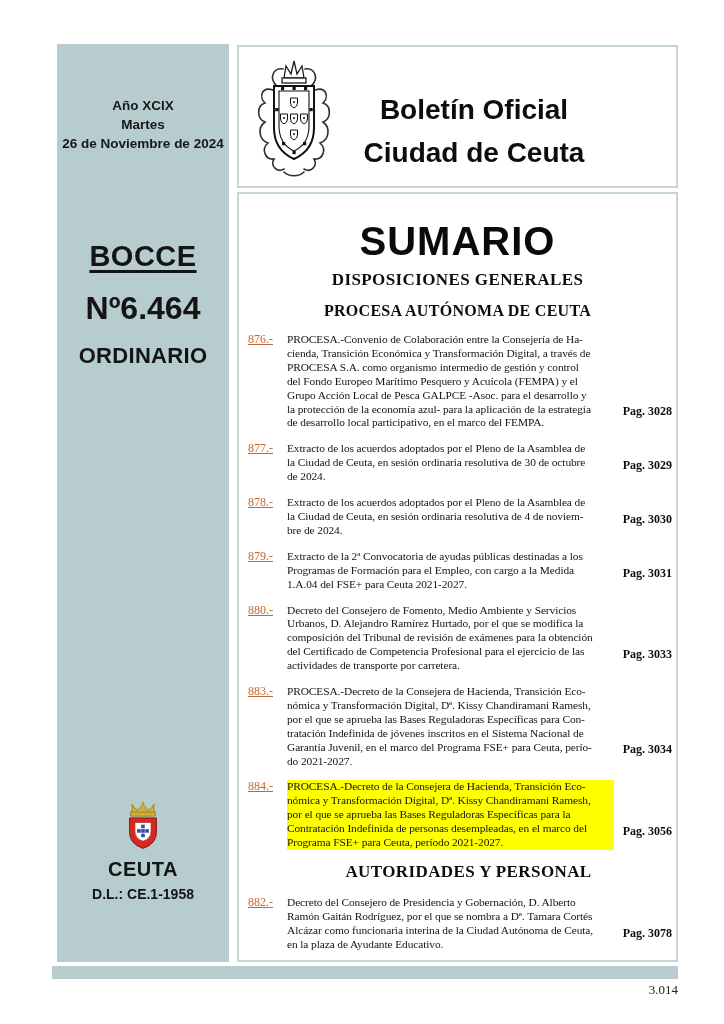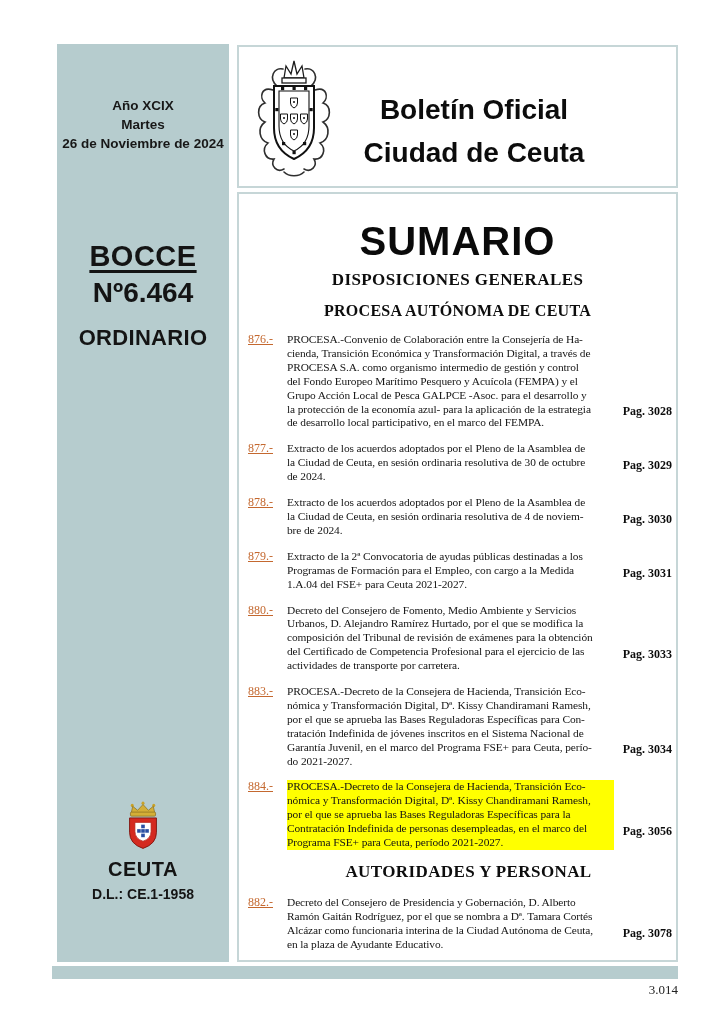--- a/index.html
+++ b/index.html
@@ -19,21 +19,21 @@
     font-size:13.5px; line-height:1.42; color:#181818;
   }
   .sb-id {
     position:absolute; top:196px; left:0; width:100%; text-align:center;
     font-family:"Liberation Sans", sans-serif; font-weight:bold; color:#141414;
   }
   .sb-bocce {
     font-size:29px; letter-spacing:.5px;
     text-decoration:underline; text-decoration-thickness:3px; text-underline-offset:4px;
   }
-  .sb-number { font-size:28px; margin-top:4px; }
+  .sb-number { font-size:32px; margin-top:17px; }
   .sb-type { font-size:22px; margin-top:16px; letter-spacing:.3px; }
   .sb-bottom {
     position:absolute; top:756px; left:0; width:100%; text-align:center;
     font-family:"Liberation Sans", sans-serif; font-weight:bold; color:#141414;
   }
   .sb-city { font-size:20px; margin-top:2px; letter-spacing:.5px; }
   .sb-deposit { font-size:14px; margin-top:5px; }
   
   .header-box {
     position:absolute; left:237px; top:45px; width:441px; height:143px;

